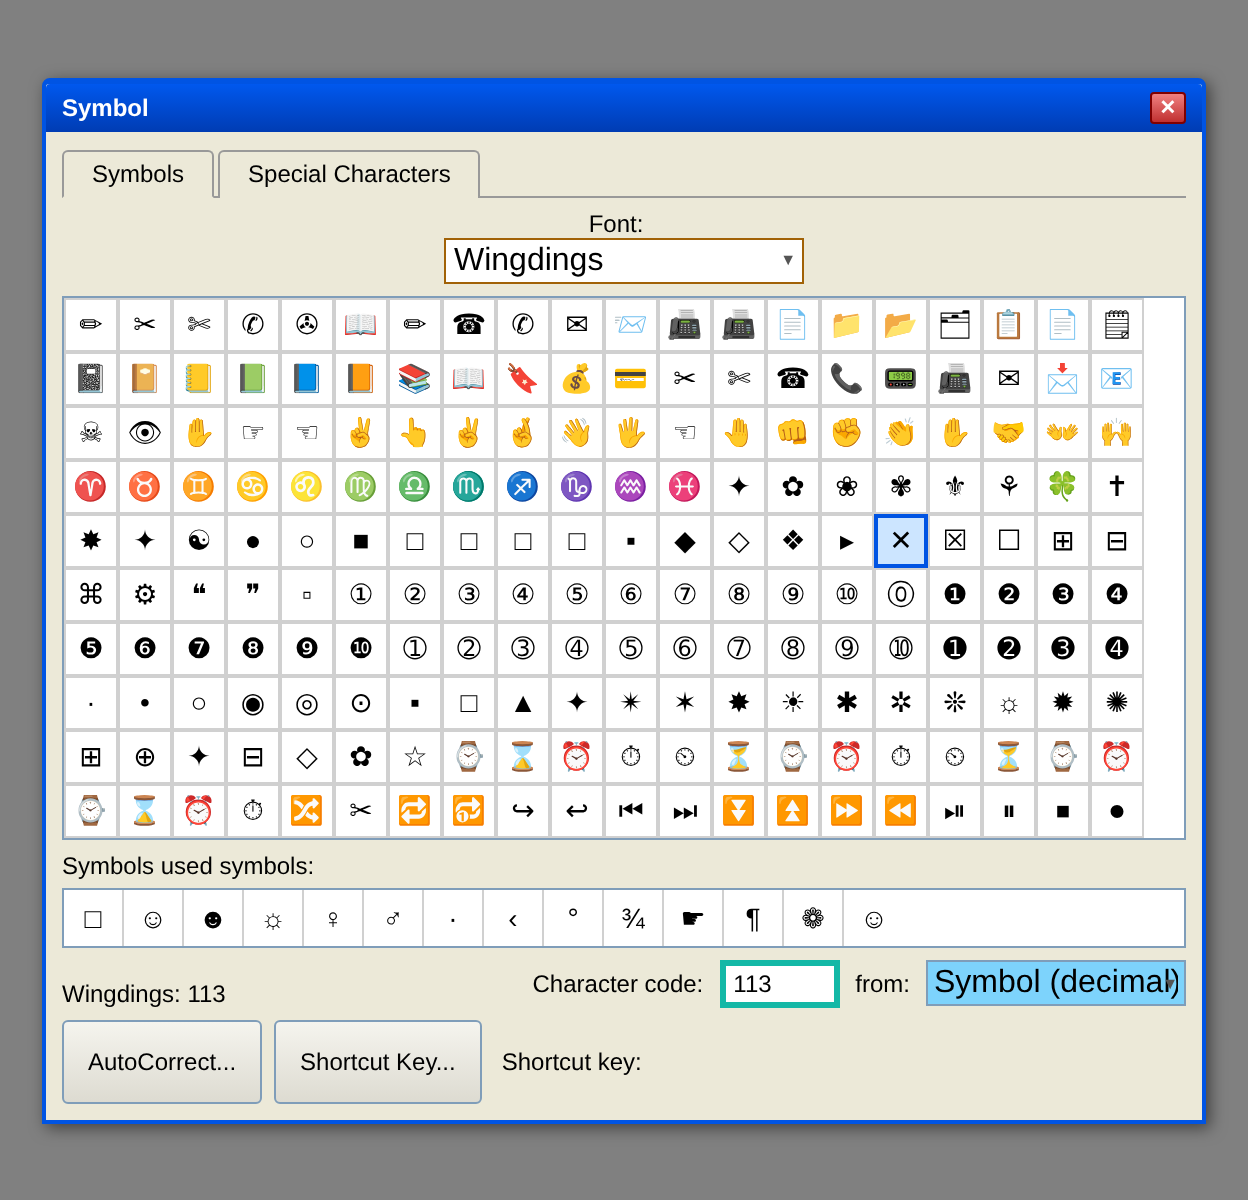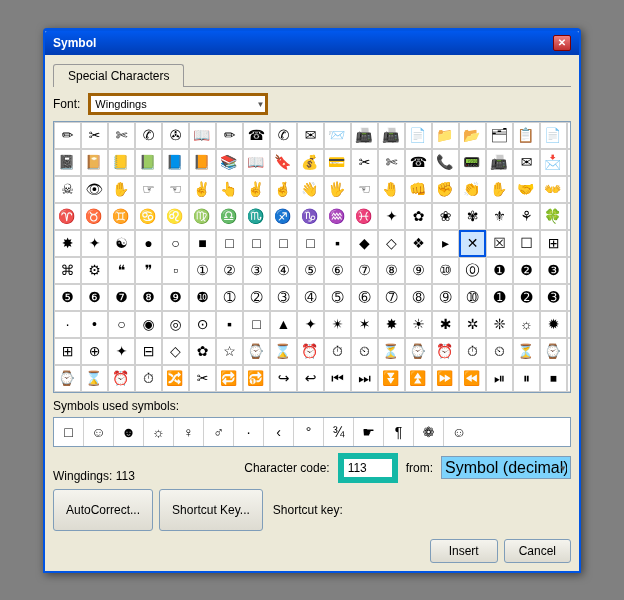--- a/index.html
+++ b/index.html
@@ -1,18 +1,18 @@
 <!DOCTYPE html>
 <html><head>
   <meta charset="utf-8">
   <style>
     * { box-sizing: border-box; margin: 0; padding: 0; }
     body { background: #808080; font-family: 'Segoe UI', Tahoma, Arial, sans-serif; font-size: 12px; display: flex; justify-content: center; align-items: center; height: 600px; }
     .dialog {
-      width: 538px;
+      width: 582px;
       background: #ECE9D8;
       border: 2px solid #0054E3;
       border-top: 3px solid #0054E3;
       box-shadow: 2px 2px 8px rgba(0,0,0,0.5);
       border-radius: 4px 4px 0 0;
     }
     .title-bar {
       background: linear-gradient(to bottom, #0058EE, #003CB3);
       color: white;
       padding: 4px 8px;
@@ -48,28 +48,28 @@
       border-radius: 3px 3px 0 0;
       position: relative;
       top: 1px;
     }
     .tab.active {
       background: #ECE9D8;
       border-bottom: 1px solid #ECE9D8;
       z-index: 1;
       font-weight: normal;
     }
-    .font-row { display: flex; align-items: center; margin-bottom: 6px; }
+    .font-row { display: flex; align-items: center; margin-bottom: 6px; flex-direction: column; }
     .font-row label { font-size: 12px; margin-right: 8px; }
     .font-select {
       width: 180px;
       padding: 2px 4px;
-      border: 3px solid #a16207;
+      border: 1px solid #a16207;
       background: white;
-      font-size: 11px;
+      font-size: 16px;
       appearance: none;
       -webkit-appearance: none;
       position: relative;
     }
     .font-select-wrap {
       position: relative;
       display: inline-block;
     }
     .font-select-wrap::after {
       content: '▼';
@@ -121,21 +121,21 @@
       border-right: 1px solid #D0D0D0;
       display: flex; align-items: center; justify-content: center;
       font-size: 14px;
       cursor: pointer;
     }
     .recently-cell:last-child { border-right: none; }
     .status-row { display: flex; align-items: flex-end; justify-content: space-between; margin-top: 6px; font-size: 12px; }
     .status-right { display: flex; align-items: center; gap: 8px; }
     .charcode-input {
       width: 60px;
-      border: 6px solid #14b8a6;
+      border: 3px solid #14b8a6;
       padding: 2px 4px;
       font-size: 12px;
       background: white;
     }
     .from-select-wrap { position: relative; display: inline-block; }
     .from-select {
       width: 130px;
       padding: 2px 3px;
       border: 1px solid #7F9DB9;
       background: #7dd3fc;
@@ -187,20 +187,21 @@
 <div class="dialog">
 
   <div class="title-bar">
     <span>Symbol</span>
     <div class="title-bar-close">✕</div>
   </div>
 
   <div class="dialog-body">
 
     <div class="tabs">
+      <div class="tab active">Symbols</div>
       <div class="tab">Special Characters</div>
     </div>
 
     <div class="font-row">
       <label>Font:</label>
       <div class="font-select-wrap">
         <select class="font-select">
           <option>Wingdings</option>
           <option>Symbol</option>
           <option>Webdings</option>
@@ -451,18 +452,14 @@
         </div>
       </div>
     </div>
 
     <div class="button-row">
       <button class="btn">AutoCorrect...</button>
       <button class="btn">Shortcut Key...</button>
       <span class="shortcut-key-label">Shortcut key:</span>
     </div>
 
-    <div class="bottom-row">
-      <button class="btn-insert">Insert</button>
-      <button class="btn-cancel">Cancel</button>
-    </div>
   </div>
 </div>
 
 </body></html>

